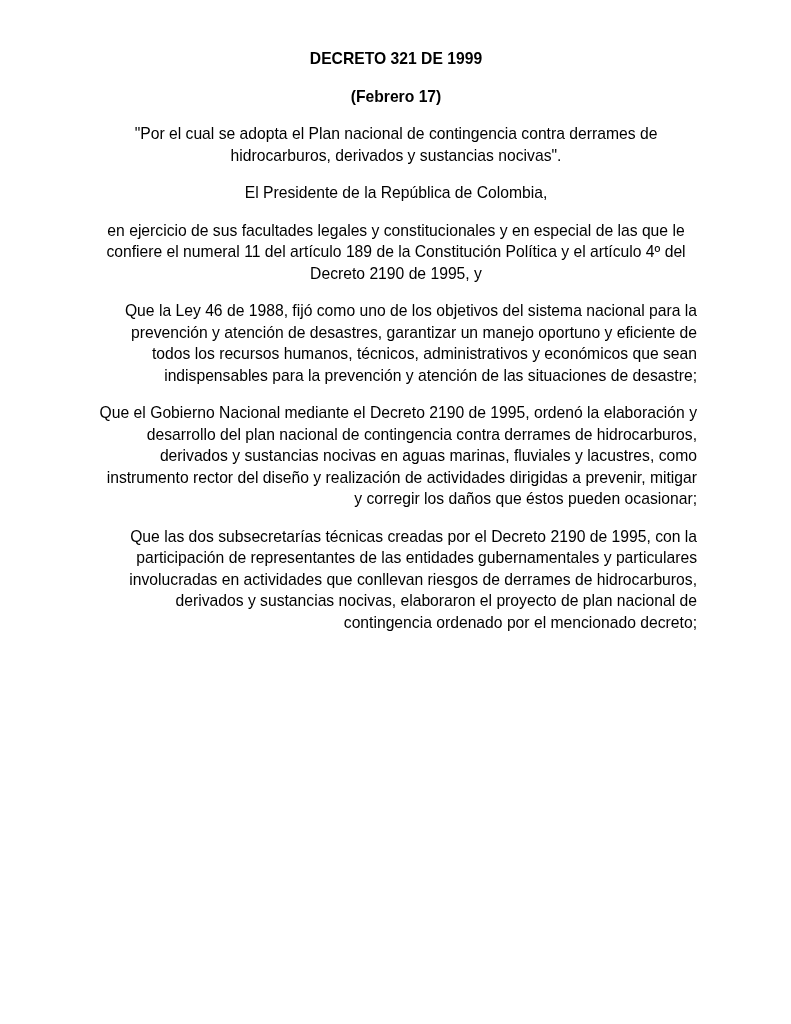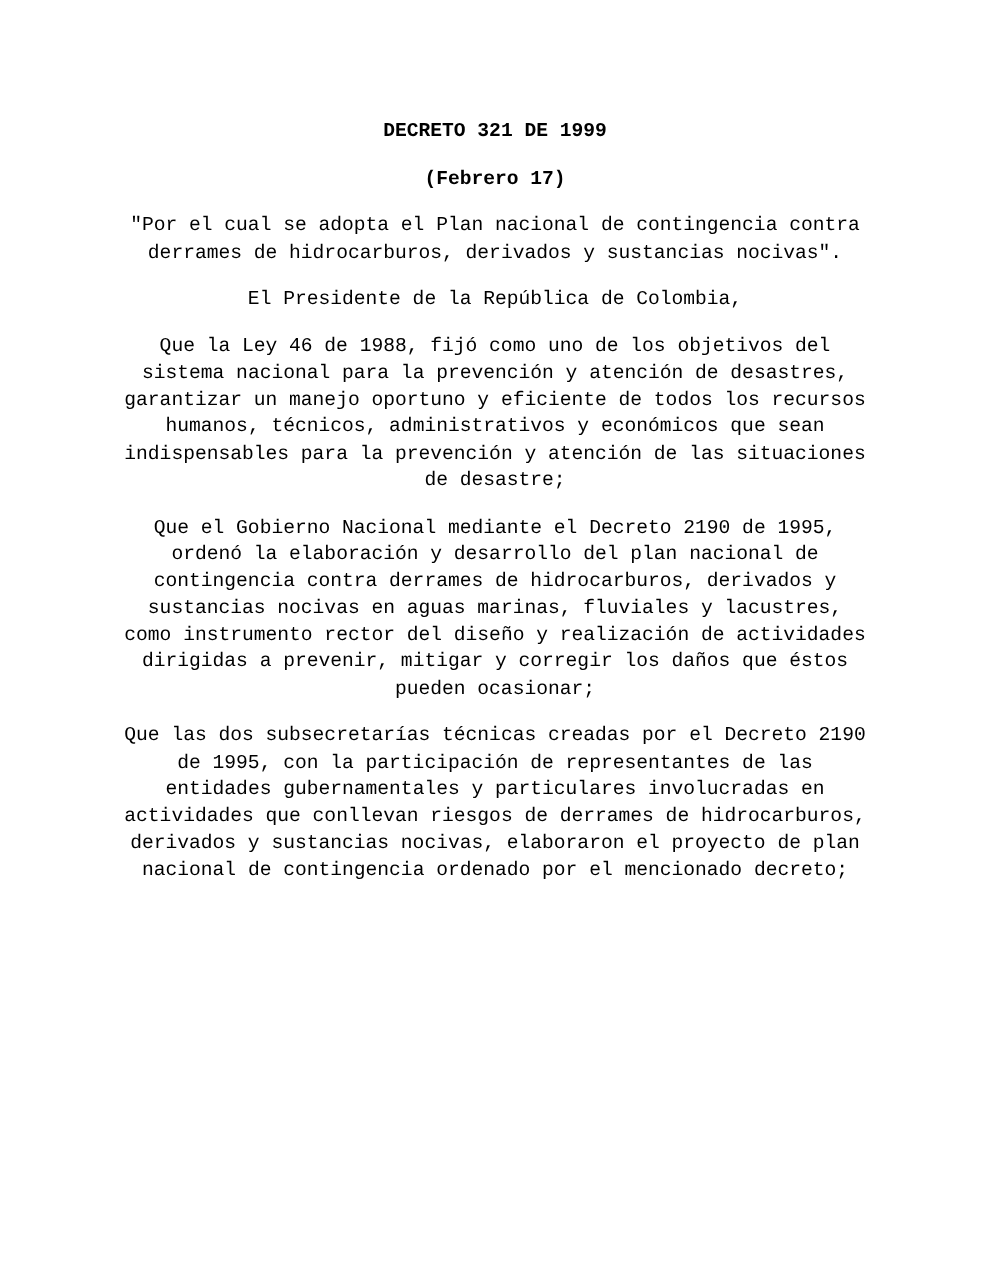--- a/index.html
+++ b/index.html
@@ -12,55 +12,55 @@
     height: 1024px;
     color: #000000;
     font-family: "Liberation Sans", sans-serif;
     -webkit-font-smoothing: antialiased;
   }
   .page {
     box-sizing: border-box;
     width: 791px;
     height: 1024px;
     background: #ffffff;
-    padding: 95px 94px 0 95px;
+    padding: 48px 94px 0 95px;
     overflow: hidden;
-    font-family: Liberation Mono, monospace;
   }
   .doc {
     font-size: 15.7px;
     line-height: 21.5px;
   }
   .block {
     margin: 0 0 16px 0;
   }
   .centered {
     text-align: center;
   }
   .bold {
     font-weight: bold;
   }
   .body-par {
-    text-align: center;
+    text-align: right;
   }
 </style>
 </head>
 <body>
 
 <div class="page">
   <div class="doc">
 
     <div class="block centered bold">DECRETO 321 DE 1999</div>
 
     <div class="block centered bold">(Febrero 17)</div>
 
     <div class="block centered">"Por el cual se adopta el Plan nacional de contingencia contra derrames de hidrocarburos, derivados y sustancias nocivas".</div>
 
     <div class="block centered">El Presidente de la República de Colombia,</div>
 
+    <div class="block centered">en ejercicio de sus facultades legales y constitucionales y en especial de las que le confiere el numeral 11 del artículo 189 de la Constitución Política y el artículo 4º del Decreto 2190 de 1995, y</div>
 
 
     <div class="block body-par">Que la Ley 46 de 1988, fijó como uno de los objetivos del sistema nacional para la prevención y atención de desastres, garantizar un manejo oportuno y eficiente de todos los recursos humanos, técnicos, administrativos y económicos que sean indispensables para la prevención y atención de las situaciones de desastre;</div>
 
 
     <div class="block body-par">Que el Gobierno Nacional mediante el Decreto 2190 de 1995, ordenó la elaboración y desarrollo del plan nacional de contingencia contra derrames de hidrocarburos, derivados y sustancias nocivas en aguas marinas, fluviales y lacustres, como instrumento rector del diseño y realización de actividades dirigidas a prevenir, mitigar y corregir los daños que éstos pueden ocasionar;</div>
 
 
     <div class="block body-par">Que las dos subsecretarías técnicas creadas por el Decreto 2190 de 1995, con la participación de representantes de las entidades gubernamentales y particulares involucradas en actividades que conllevan riesgos de derrames de hidrocarburos, derivados y sustancias nocivas, elaboraron el proyecto de plan nacional de contingencia ordenado por el mencionado decreto;</div>
 

